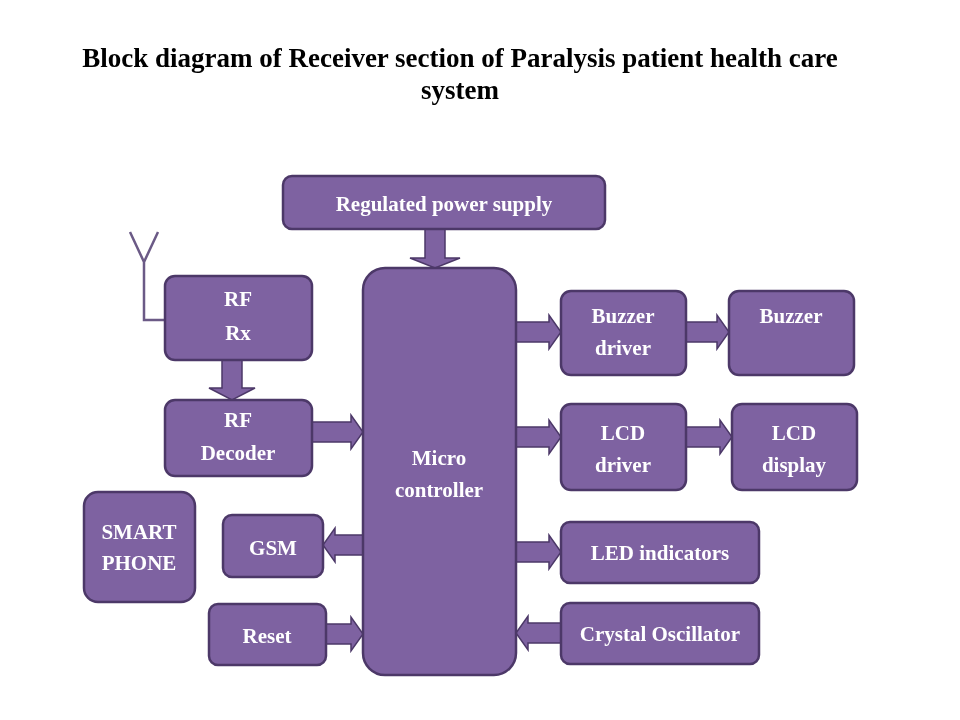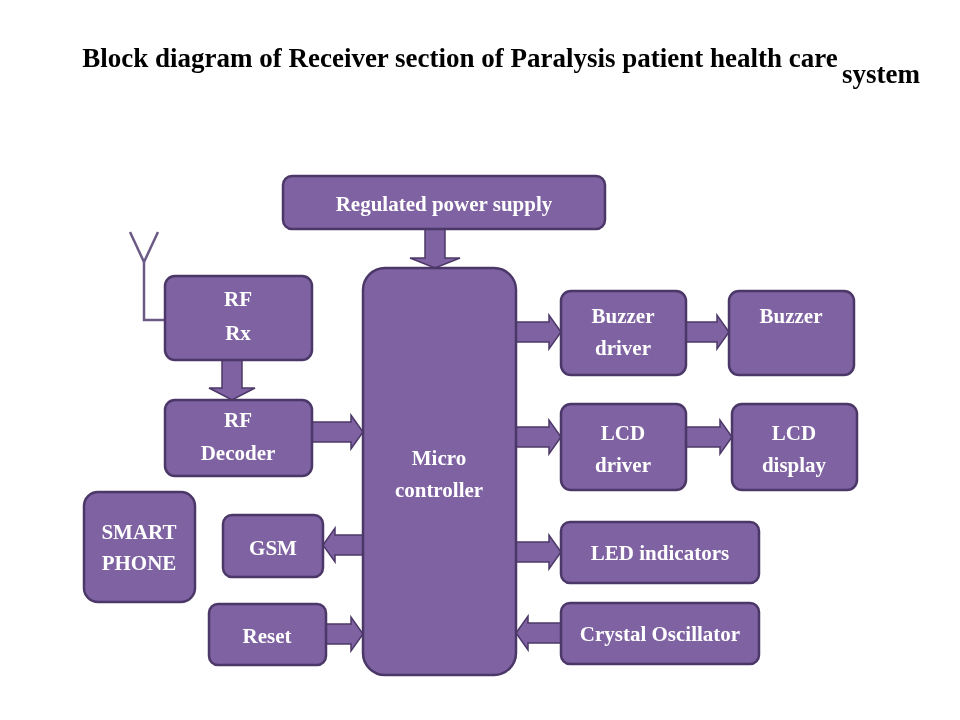--- a/index.html
+++ b/index.html
@@ -1,19 +1,19 @@
 <!DOCTYPE html>
 <html><head>
 <meta charset="utf-8">
 <style>
   html, body { margin:0; padding:0; background:#ffffff; }
   body { width:960px; height:720px; position:relative; overflow:hidden; font-family:"Liberation Serif", serif; }
   .title { position:absolute; left:0; width:920px; text-align:center; font-weight:bold; font-size:27px; color:#000; line-height:29px; }
   #t1 { top:44px; left:0; }
-  #t2 { top:60px; left:0;text-align:right; }
+  #t2 { top:76px; left:0; }
   svg { position:absolute; left:0; top:0; }
   .box { fill:#7e62a1; stroke:#4c3868; stroke-width:2.5; }
   .arrow { fill:#7e62a1; stroke:#4c3868; stroke-width:1.5; }
   .lbl { fill:#ffffff; font-family:"Liberation Serif", serif; font-weight:bold; font-size:21px; text-anchor:middle; }
   .ant { fill:none; stroke:#6b5a86; stroke-width:2.5; }
 </style>
 </head>
 <body>
 
 <div class="title" id="t1">Block diagram of Receiver section of Paralysis patient health care</div>

